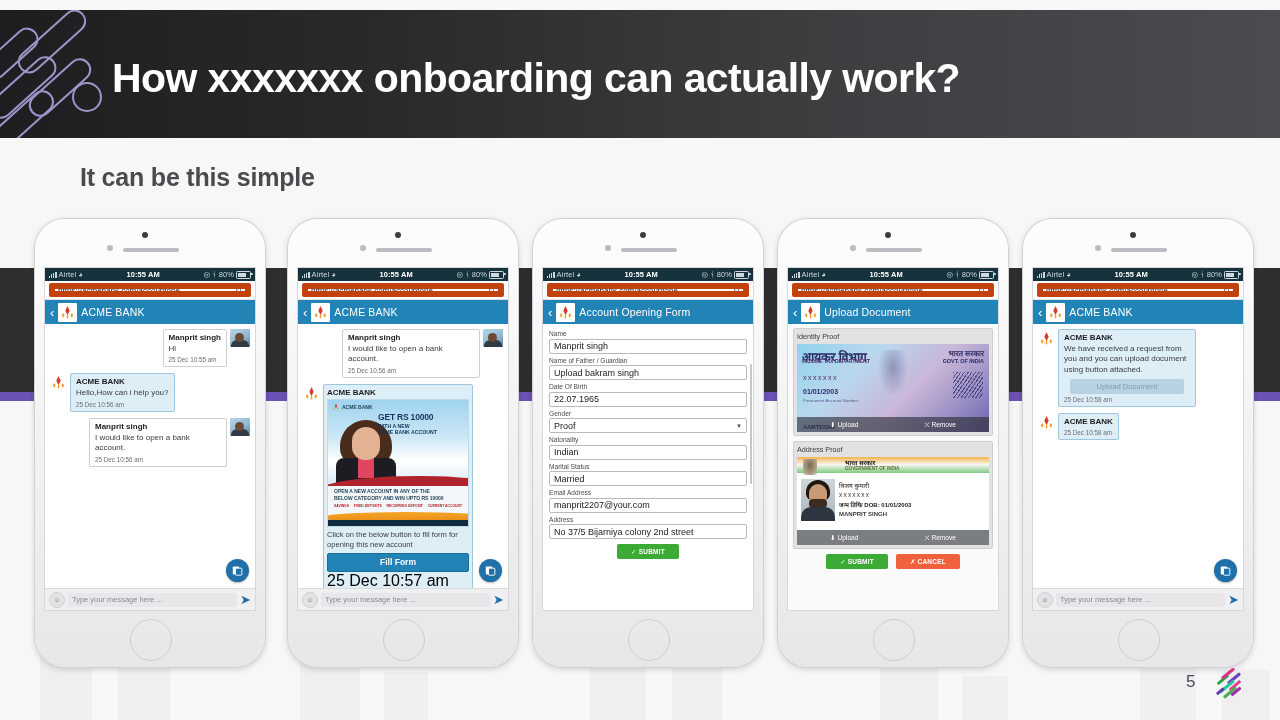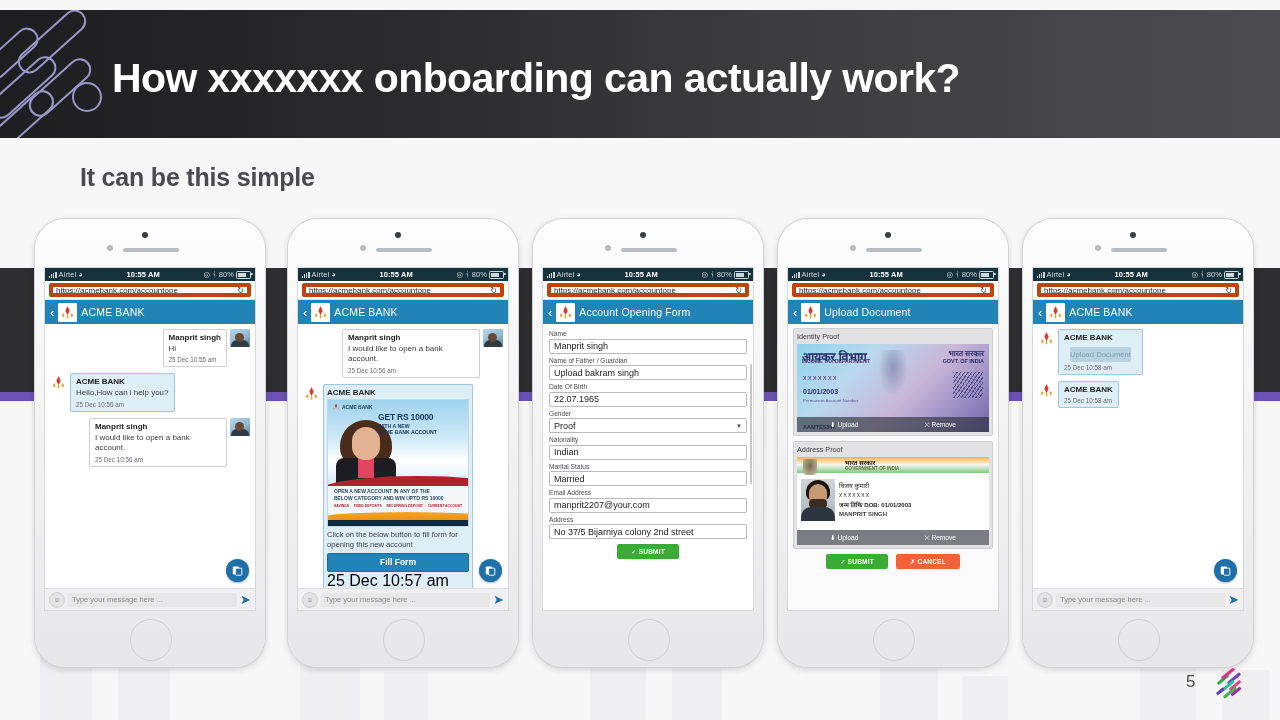--- a/index.html
+++ b/index.html
@@ -78,21 +78,21 @@
   .bars s{width:1.3px;background:#cfd8dc;display:block;}
   .batt{width:13px;height:6px;border:1px solid #cfd8dc;border-radius:1.4px;position:relative;display:inline-block;}
   .batt::after{content:"";position:absolute;left:1px;top:1px;bottom:1px;width:8px;background:#cfd8dc;}
   .batt::before{content:"";position:absolute;right:-2.6px;top:1.6px;width:1.4px;height:2.4px;background:#cfd8dc;border-radius:0 1px 1px 0;}
   
   .urlbar{
     flex:0 0 19px;background:#ffffff;display:flex;align-items:center;
     padding:0 4px;box-sizing:border-box;border-bottom:1px solid #e2e2e4;
   }
   .urlbox{
-    flex:1;height:14px;border:4px solid #c2410c;border-radius:2px;background:#fff;
+    flex:1;height:14px;border:6px solid #c2410c;border-radius:2px;background:#fff;
     display:flex;align-items:center;justify-content:space-between;padding:0 3px;box-sizing:border-box;
     font-size:8px;color:#1c1c1e;white-space:nowrap;overflow:hidden;
   }
   .reload{font-size:8px;color:#444;}
   
   .appbar{
     flex:0 0 24px;background:#2283b6;display:flex;align-items:center;
     padding:0 5px;box-sizing:border-box;gap:4px;
   }
   .back{color:#fff;font-size:13px;line-height:1;font-weight:300;}
@@ -769,20 +769,21 @@
         <div class="dia">
           <svg width="15" height="15" viewBox="0 0 16 16">
               <path d="M8 1 L10.3 6 L8 11 L5.7 6 Z" fill="#d93a2b"></path>
               <path d="M3.4 8.4 L4.9 11 L3.4 13.6 L1.9 11 Z" fill="#f0a030"></path>
               <path d="M12.6 8.4 L14.1 11 L12.6 13.6 L11.1 11 Z" fill="#f0a030"></path>
               <path d="M8 10 L9.1 12.4 L8 14.8 L6.9 12.4 Z" fill="#f0a030"></path>
             </svg>
         </div>
         <div class="bubble bank">
           <div class="nm">ACME BANK</div>
+          <div class="tx">We have received a request from you and you can upload document using button attached.</div>
           <div style="margin:4px 6px 2px 6px;background:#b8d2e2;border-radius:2px;height:15px;display:flex;align-items:center;justify-content:center;color:#7c9eb4;font-size:7.6px;">Upload Document</div>
           <div class="tm">25 Dec 10:58 am</div>
         </div>
       </div>
 
       <div class="row">
         <div class="dia">
           <svg width="15" height="15" viewBox="0 0 16 16">
               <path d="M8 1 L10.3 6 L8 11 L5.7 6 Z" fill="#d93a2b"></path>
               <path d="M3.4 8.4 L4.9 11 L3.4 13.6 L1.9 11 Z" fill="#f0a030"></path>

